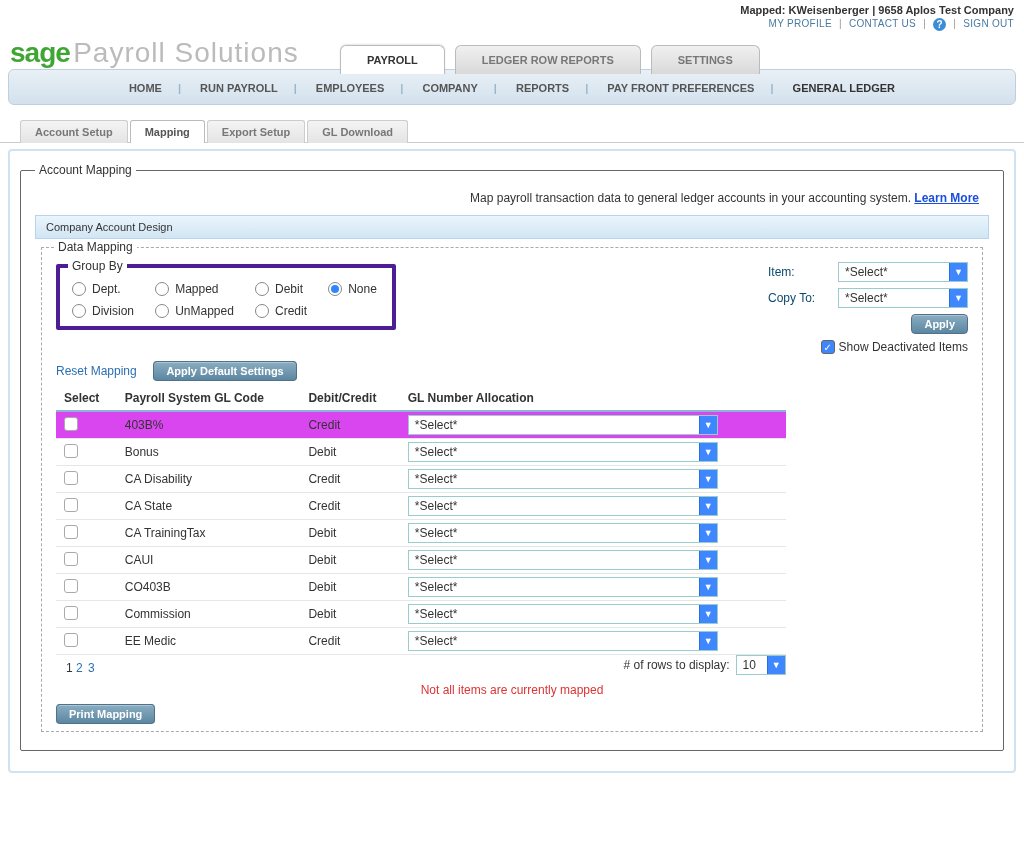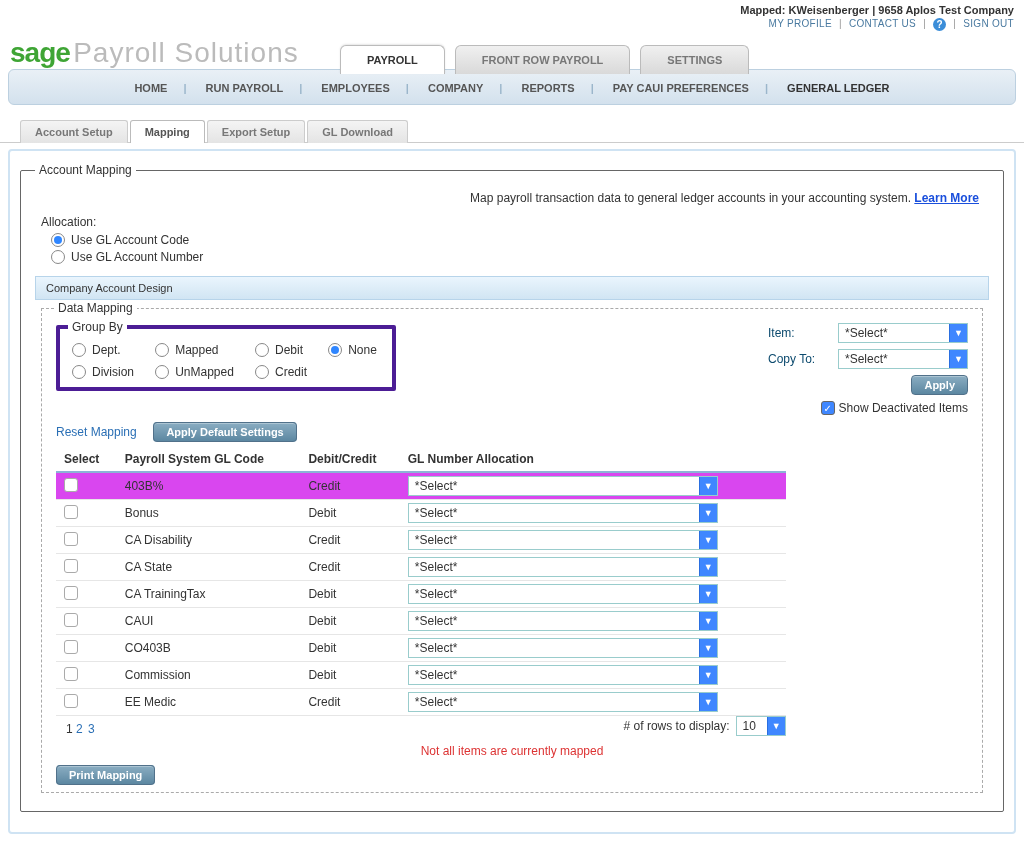--- a/index.html
+++ b/index.html
@@ -194,32 +194,32 @@
   <span class="pipe">|</span>
   <span>SIGN OUT</span>
 </div>
 
 <div class="brand-bar">
   <span class="brand-sage">sage</span>
   <span>&nbsp;</span>
   <span class="brand-text">Payroll Solutions</span>
   <div class="main-tabs">
     <div class="main-tab active">PAYROLL</div>
-    <div class="main-tab inactive">FRONT ROW PAYROLL</div>
+    <div class="main-tab inactive">LEDGER ROW REPORTS</div>
     <div class="main-tab inactive">SETTINGS</div>
   </div>
 </div>
 
 <div class="menu-bar">
   <span>HOME</span><span class="pipe">|</span>
   <span>RUN PAYROLL</span><span class="pipe">|</span>
   <span>EMPLOYEES</span><span class="pipe">|</span>
   <span>COMPANY</span><span class="pipe">|</span>
   <span>REPORTS</span><span class="pipe">|</span>
-  <span>PAY CAUI PREFERENCES</span><span class="pipe">|</span>
+  <span>PAY FRONT PREFERENCES</span><span class="pipe">|</span>
   <span class="active-menu">GENERAL LEDGER</span>
 </div>
 
 <div class="sub-tabs">
   <div class="sub-tab">Account Setup</div>
   <div class="sub-tab active">Mapping</div>
   <div class="sub-tab">Export Setup</div>
   <div class="sub-tab">GL Download</div>
 </div>
 <div class="sub-tabs-line"></div>
@@ -227,31 +227,20 @@
 <div class="outer-border">
 
   <fieldset>
     <legend>Account Mapping</legend>
 
     <div class="right-intro">
       <span>Map payroll transaction data to general ledger accounts in your accounting system. </span>
       <a>Learn More</a>
     </div>
 
-    <div class="alloc-block">
-      <div class="alloc-title">Allocation:</div>
-      <div class="radio-row">
-        <span class="radio checked"></span>
-        <span>Use GL Account Code</span>
-      </div>
-      <div class="radio-row">
-        <span class="radio"></span>
-        <span>Use GL Account Number</span>
-      </div>
-    </div>
 
     <div class="section-bar">Company Account Design</div>
 
     <div class="inner-dash-border">
       <div class="inner-legend">Data Mapping</div>
 
       <div class="right-controls">
         <div class="row">
           <label>Item:</label>
           <div class="select-like">

